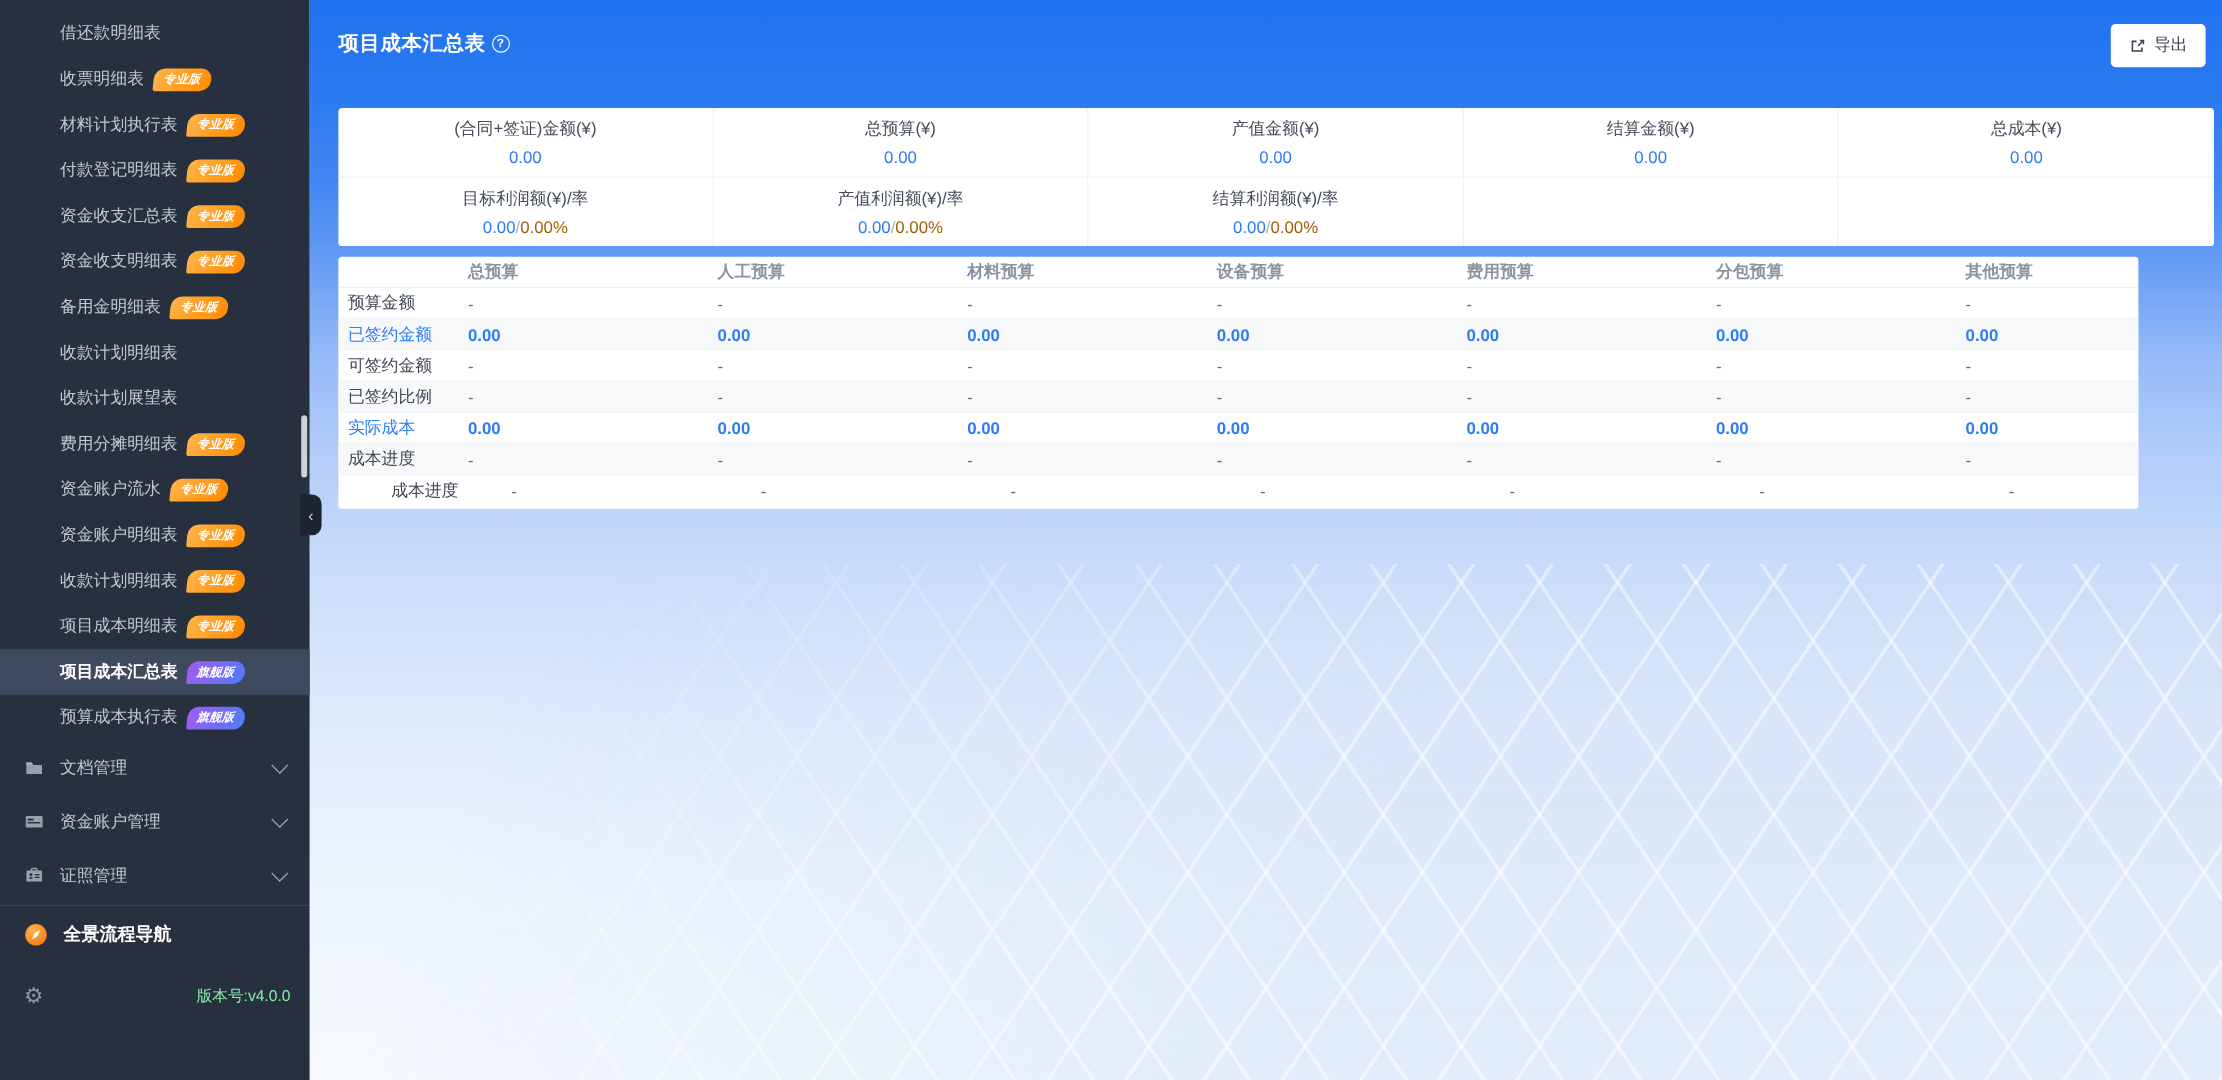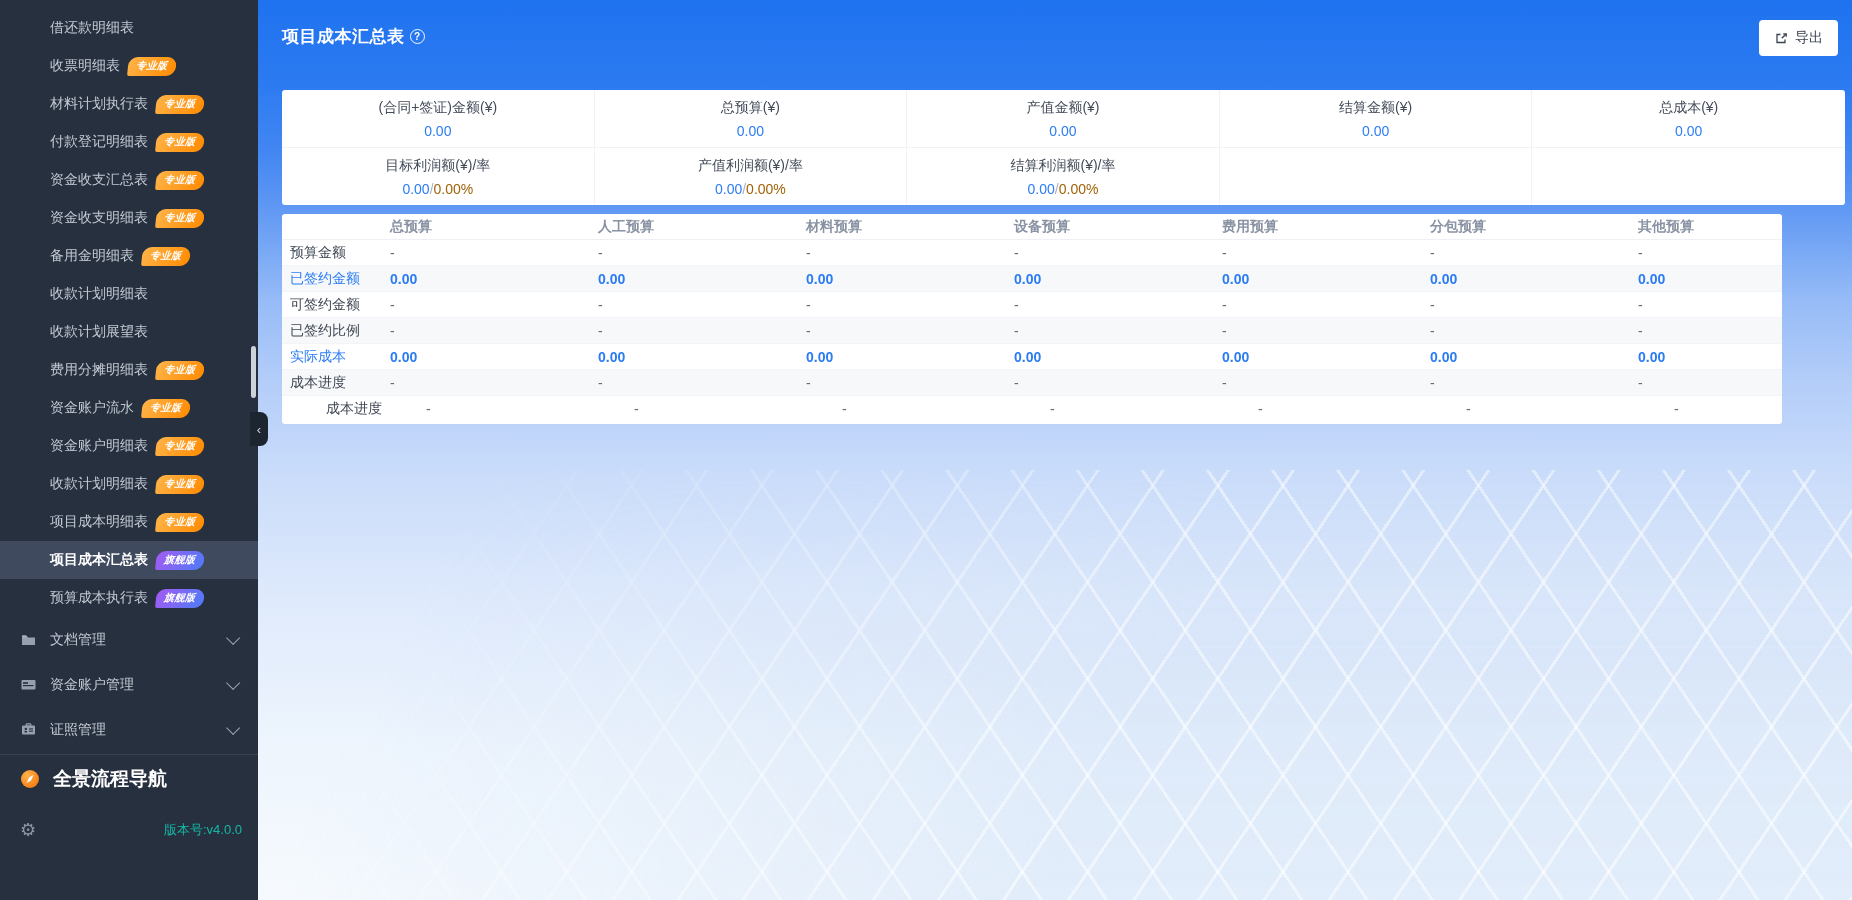--- a/index.html
+++ b/index.html
@@ -19,26 +19,26 @@
   .badge.pro { background:linear-gradient(115deg,#ffb44a 0%,#ff8a00 100%); }
   .badge.flagship { background:linear-gradient(115deg,#a35bf3 0%,#4d7bf7 100%); }
   .group-item { height:45px; display:flex; align-items:center; padding:0 22px 0 20px;
     color:#c3c9d3; font-size:14px; cursor:pointer; }
   .group-item .g-icon { width:17px; height:17px; margin-right:13px; display:inline-flex; }
   .group-item .g-label { flex:1; }
   .chevron-down { width:10px; height:10px; border-right:1.5px solid #9aa2ae;
     border-bottom:1.5px solid #9aa2ae; transform:rotate(45deg) translateY(-3px); }
   .side-divider { height:1px; background:rgba(255,255,255,0.09); margin-top:2px; }
   .panorama-row { height:47px; display:flex; align-items:center; padding-left:20px;
-    color:#ffffff; font-size:19px; font-weight:bold; cursor:pointer; }
+    color:#ffffff; font-size:15px; font-weight:bold; cursor:pointer; }
   .panorama-row .p-icon { margin-right:13px; display:inline-flex; }
   .version-row { height:47px; display:flex; align-items:center; padding:0 16px 0 20px;
     margin-top:4px; }
   .gear-glyph { font-size:18px; color:#8d95a2; line-height:1; cursor:pointer; }
-  .version-text { flex:1; text-align:right; color:#14b8a6; font-size:13px; }
+  .version-text { flex:1; text-align:right; color:#86efac; font-size:13px; }
   .side-scroll-thumb { position:absolute; right:2px; top:346px; width:5px; height:52px;
     background:#ced2d9; border-radius:3px; }
   .collapse-tab { position:absolute; left:250px; top:412px; width:18px; height:34px;
     background:#1d2531; border-radius:0 8px 8px 0; display:flex; align-items:center;
     justify-content:center; color:#cfd4dc; font-size:13px; cursor:pointer; z-index:6; }
 
   
   .main { position:relative; flex:1; height:900px;
     background:linear-gradient(180deg,#1f72ef 0px,#2b7af1 80px,#4286f2 150px,#5e97f4 205px,
       #7aa9f5 252px,#96bbf7 300px,#b3cdf9 380px,#cbddfa 480px,#dfeafc 600px,#eef5fd 750px,#f6fafe 900px); }

